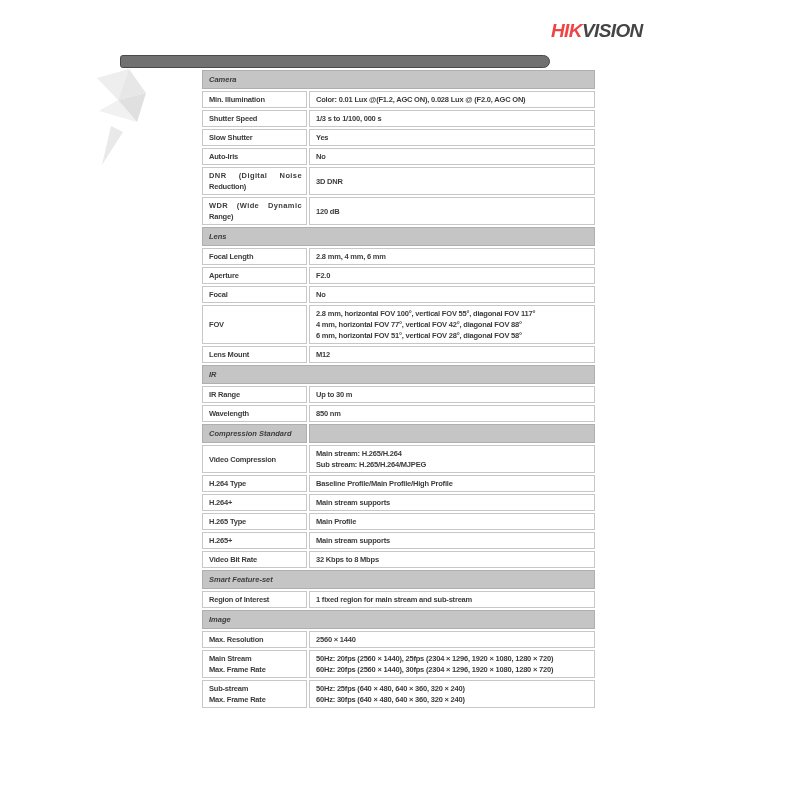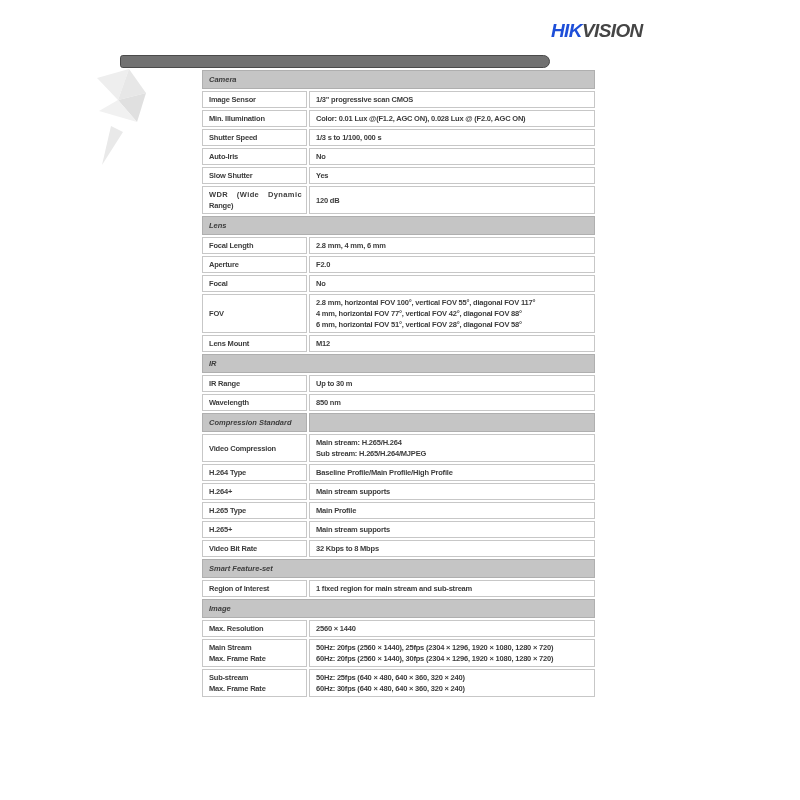--- a/index.html
+++ b/index.html
@@ -12,21 +12,21 @@
   .topbar{
     position:absolute;left:120px;top:55px;width:428px;height:11px;
     background:#717171;border:1px solid #4a4a4a;
     border-radius:3px 7px 7px 3px;
   }
   .logo{
     position:absolute;left:551px;top:20px;
     font-style:italic;font-weight:bold;font-size:19px;
     letter-spacing:-0.6px;color:#454545;white-space:nowrap;
   }
-  .logo .hik{color:#1d4ed8;}
+  .logo .hik{color:#ef4444;}
   table.spec{
     position:absolute;left:200px;top:68px;width:397px;
     border-collapse:separate;border-spacing:2px;table-layout:fixed;
   }
   table.spec td{
     border:1px solid #c7c7c7;background:#ffffff;
     padding:2px 4px 2px 6px;vertical-align:middle;
     color:#3c3c3c;font-size:7.5px;font-weight:bold;line-height:11px;
     overflow:hidden;
     margin-top:48px;
@@ -58,56 +58,57 @@
   <colgroup>
       <col style="width:105px">
       <col>
     </colgroup>
   <tbody>
       <tr>
         <td class="sec" colspan="2">Camera</td>
       </tr>
       <tr>
         <td class="lbl">
-          <div>Image Sensor</div>
-        </td>
-        <td class="val">
-          <div>1/3" progressive scan CMOS</div>
-        </td>
-      </tr>
-      <tr>
-        <td class="lbl">
           <div>Min. Illumination</div>
         </td>
         <td class="val">
           <div>Color: 0.01 Lux @(F1.2, AGC ON), 0.028 Lux @ (F2.0, AGC ON)</div>
         </td>
       </tr>
       <tr>
         <td class="lbl">
           <div>Shutter Speed</div>
         </td>
         <td class="val">
           <div>1/3 s to 1/100, 000 s</div>
         </td>
       </tr>
       <tr>
         <td class="lbl">
+          <div>Slow Shutter</div>
+        </td>
+        <td class="val">
+          <div>Yes</div>
+        </td>
+      </tr>
+      <tr>
+        <td class="lbl">
           <div>Auto-Iris</div>
         </td>
         <td class="val">
           <div>No</div>
         </td>
       </tr>
       <tr>
         <td class="lbl">
-          <div>Slow Shutter</div>
-        </td>
-        <td class="val">
-          <div>Yes</div>
+          <div class="stretch">DNR (Digital Noise</div>
+          <div>Reduction)</div>
+        </td>
+        <td class="val">
+          <div>3D DNR</div>
         </td>
       </tr>
       <tr>
         <td class="lbl">
           <div class="stretch">WDR (Wide Dynamic</div>
           <div>Range)</div>
         </td>
         <td class="val">
           <div>120 dB</div>
         </td>

